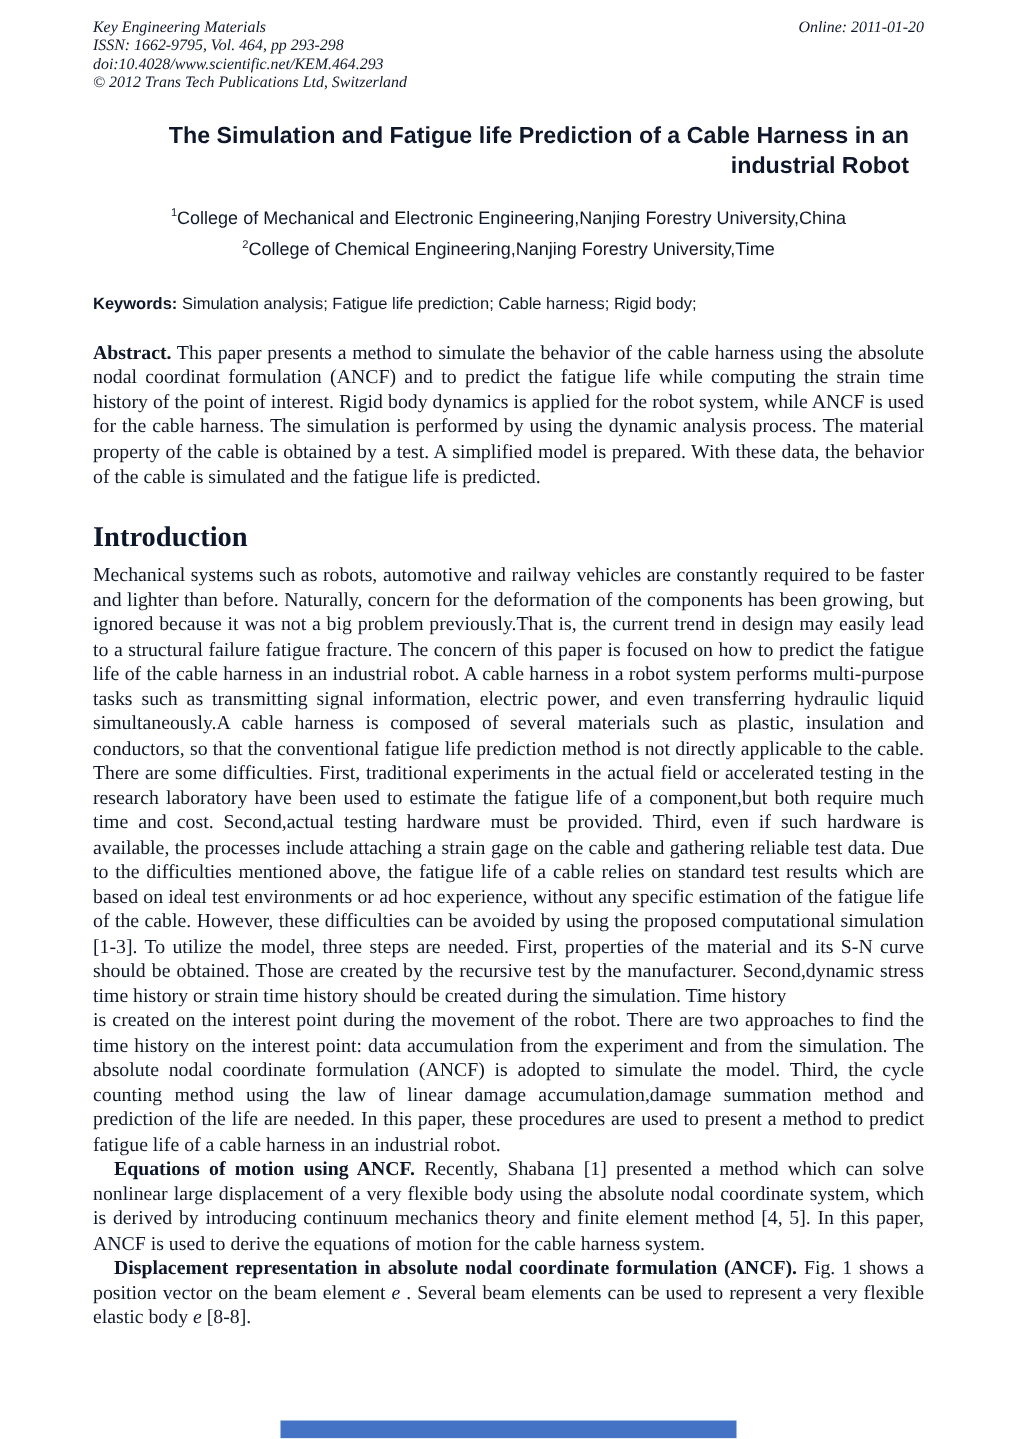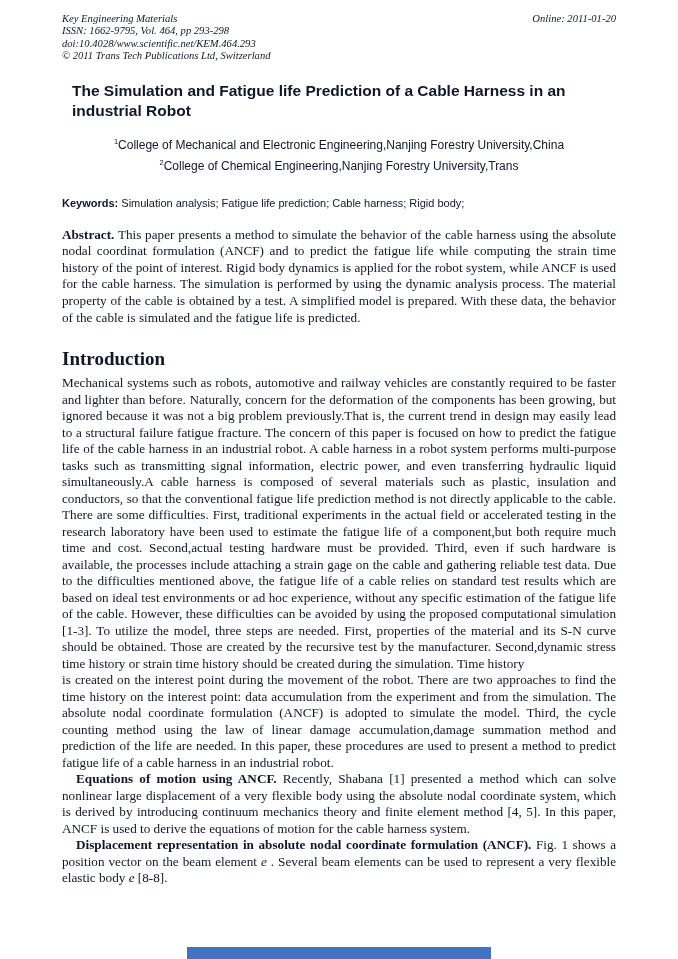--- a/index.html
+++ b/index.html
@@ -26,21 +26,21 @@
   }
   .header-left div { white-space: nowrap; }
   .header-right { white-space: nowrap; }
   
   .title {
     margin-top: 18px;
     font-family: "Liberation Sans", sans-serif;
     font-weight: bold;
     font-size: 15.5px;
     line-height: 20px;
-    text-align: left;
+    text-align: right;
     padding: 0 10px;
   }
   .authors {
     margin-top: 14px;
     font-family: "Liberation Sans", sans-serif;
     font-weight: bold;
     font-size: 13.5px;
     text-align: center;
   }
   .authors sup, .affil sup, .emails sup { font-size: 0.62em; }
@@ -102,34 +102,34 @@
 </head>
 <body>
 
 <div class="page">
 
   <div class="header-row">
     <div class="header-left">
       <div>Key Engineering Materials</div>
       <div>ISSN: 1662-9795, Vol. 464, pp 293-298</div>
       <div>doi:10.4028/www.scientific.net/KEM.464.293</div>
-      <div>© 2011 Trans Tech Publications Ltd, Switzerland</div>
+      <div>© 2012 Trans Tech Publications Ltd, Switzerland</div>
     </div>
     <div class="header-right">Online: 2011-01-20</div>
   </div>
 
   <h1 class="title">The Simulation and Fatigue life Prediction of a Cable Harness in an industrial Robot</h1>
 
 
   <div class="affil">
     <sup>1</sup><span>College of Mechanical and Electronic Engineering,Nanjing Forestry University,China</span>
   </div>
 
   <div class="affil second">
-    <sup>2</sup><span>College of Chemical Engineering,Nanjing Forestry University,Trans</span>
+    <sup>2</sup><span>College of Chemical Engineering,Nanjing Forestry University,Time</span>
   </div>
 
 
   <div class="keywords">
     <span class="kw-label">Keywords:</span><span> Simulation analysis; Fatigue life prediction; Cable harness; Rigid body;</span>
   </div>
 
   <p class="abstract">
     <span class="lead">Abstract.</span><span> This paper presents a method to simulate the behavior of the cable harness using the absolute nodal coordinat formulation (ANCF) and to predict the fatigue life while computing the strain time history of the point of interest. Rigid body dynamics is applied for the robot system, while ANCF is used for the cable harness. The simulation is performed by using the dynamic analysis process. The material property of the cable is obtained by a test. A simplified model is prepared. With these data, the behavior of the cable is simulated and the fatigue life is predicted.</span>
   </p>

